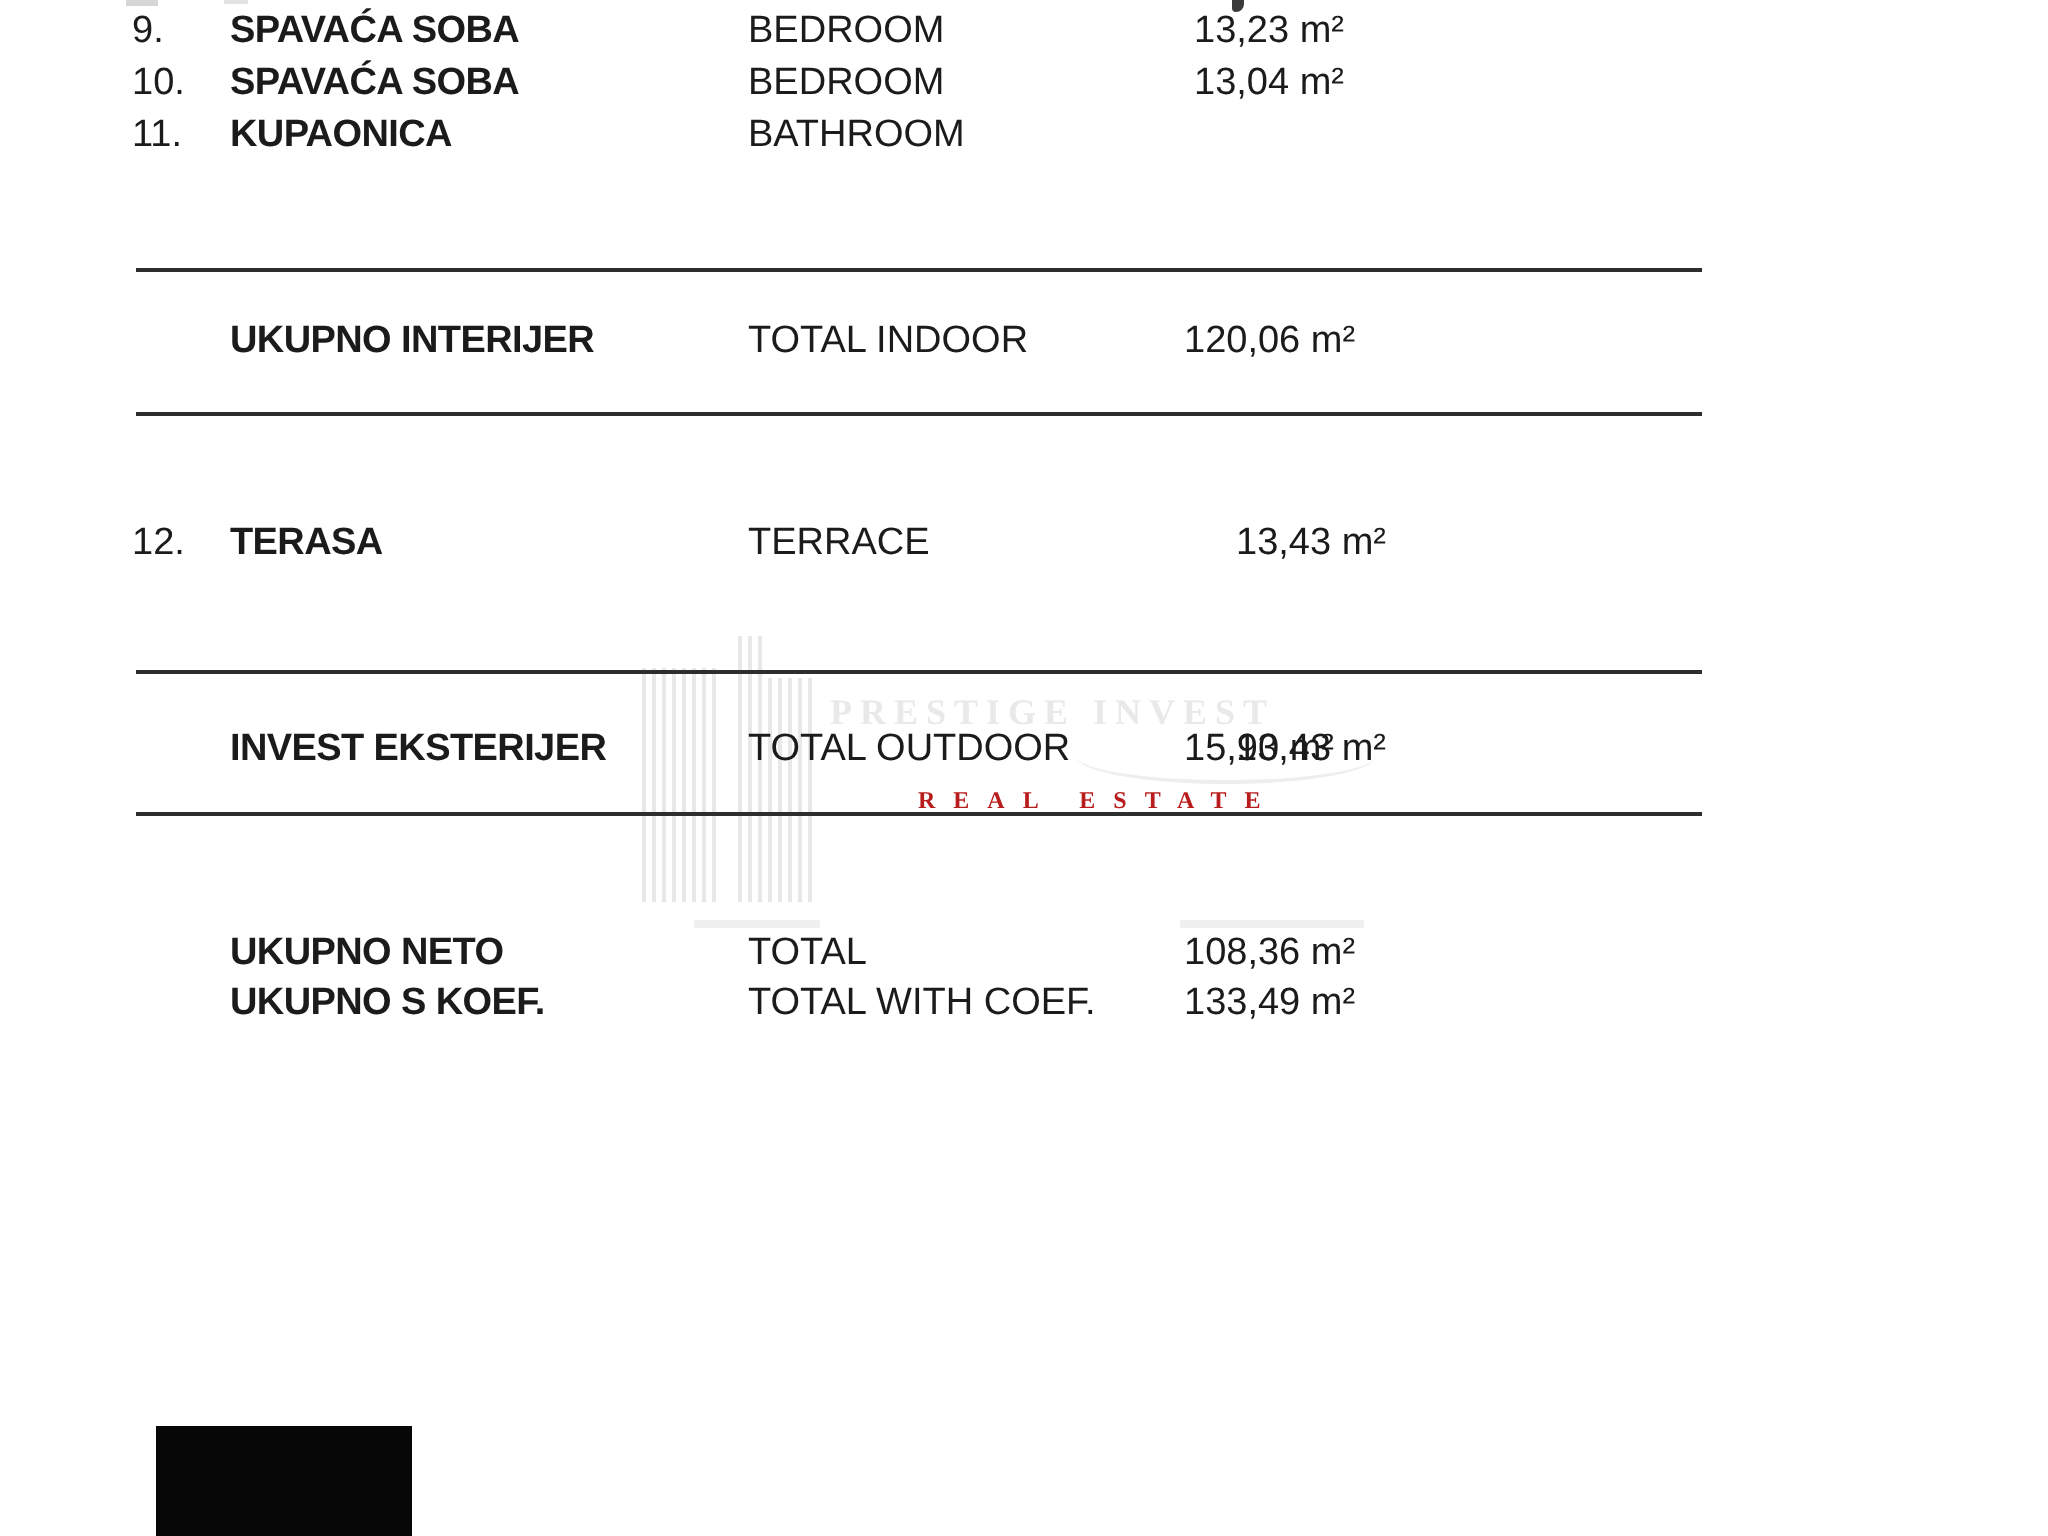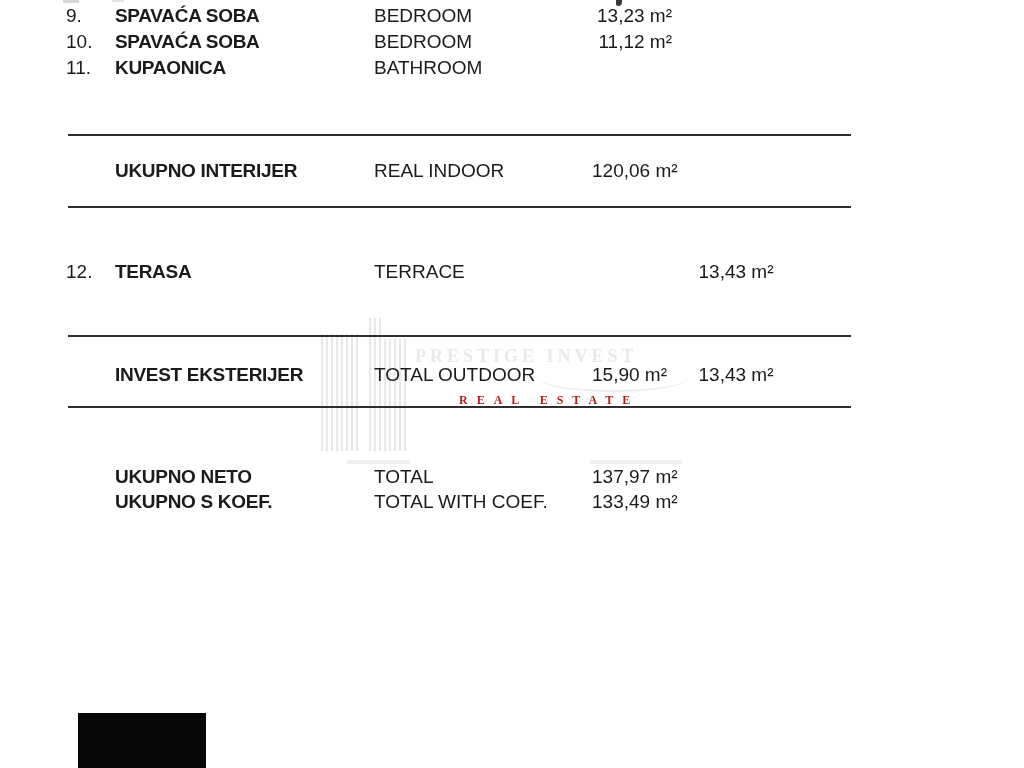--- a/index.html
+++ b/index.html
@@ -14,21 +14,21 @@
   .row {
     position: absolute; left: 0; width: 1024px; height: 26px;
     line-height: 26px; font-size: 19px; color: #1b1b1b; z-index: 2;
   }
   .row span { position: absolute; white-space: nowrap; }
   .c-num  { left: 66px; }
   .c-hr   { left: 115px; font-weight: 700; letter-spacing: -0.3px; }
   .c-en   { left: 354px; margin-left: 20px; }
   .c-area-r  { left: 500px; width: 172px; text-align: right; }  
   .c-calc    { left: 500px; width: 228px; text-align: right; }  
-  .c-area-r2 { left: 650px; width: 172px; text-align: center; }  
+  .c-area-r2 { left: 618px; width: 172px; text-align: left; }  
   .c-area-l  { left: 592px; }
 
   .hline {
     position: absolute; left: 68px; width: 783px; height: 2px;
     background: #2e2e2e; z-index: 3;
   }
   .hl-1 { top: 134px; }
   .hl-2 { top: 206px; }
   .hl-3 { top: 335px; }
   .hl-4 { top: 406px; }
@@ -99,32 +99,32 @@
   <div class="row" style="top:3px">
     <span class="c-num">9.</span>
     <span class="c-hr">SPAVAĆA SOBA</span>
     <span class="c-en">BEDROOM</span>
     <span class="c-area-r">13,23 m²</span>
   </div>
   <div class="row" style="top:29px">
     <span class="c-num">10.</span>
     <span class="c-hr">SPAVAĆA SOBA</span>
     <span class="c-en">BEDROOM</span>
-    <span class="c-area-r">11,12 m²</span>
+    <span class="c-area-r">13,04 m²</span>
   </div>
   <div class="row" style="top:55px">
     <span class="c-num">11.</span>
     <span class="c-hr">KUPAONICA</span>
     <span class="c-en">BATHROOM</span>
   </div>
 
   <div class="hline hl-1"></div>
   <div class="row" style="top:158px">
     <span class="c-hr">UKUPNO INTERIJER</span>
-    <span class="c-en">REAL INDOOR</span>
+    <span class="c-en">TOTAL INDOOR</span>
     <span class="c-area-l">120,06 m²</span>
   </div>
   <div class="hline hl-2"></div>
 
   <div class="row" style="top:259px">
     <span class="c-num">12.</span>
     <span class="c-hr">TERASA</span>
     <span class="c-en">TERRACE</span>
     <span class="c-area-r2">13,43 m²</span>
   </div>
@@ -134,21 +134,21 @@
     <span class="c-hr">INVEST EKSTERIJER</span>
     <span class="c-en">TOTAL OUTDOOR</span>
     <span class="c-area-l">15,90 m²</span>
     <span class="c-area-r2">13,43 m²</span>
   </div>
   <div class="hline hl-4"></div>
 
   <div class="row" style="top:464px">
     <span class="c-hr">UKUPNO NETO</span>
     <span class="c-en">TOTAL</span>
-    <span class="c-area-l">137,97 m²</span>
+    <span class="c-area-l">108,36 m²</span>
   </div>
   <div class="row" style="top:489px">
     <span class="c-hr">UKUPNO S KOEF.</span>
     <span class="c-en">TOTAL WITH COEF.</span>
     <span class="c-area-l">133,49 m²</span>
   </div>
 
   <div class="black-block"></div>
 
 </div>

